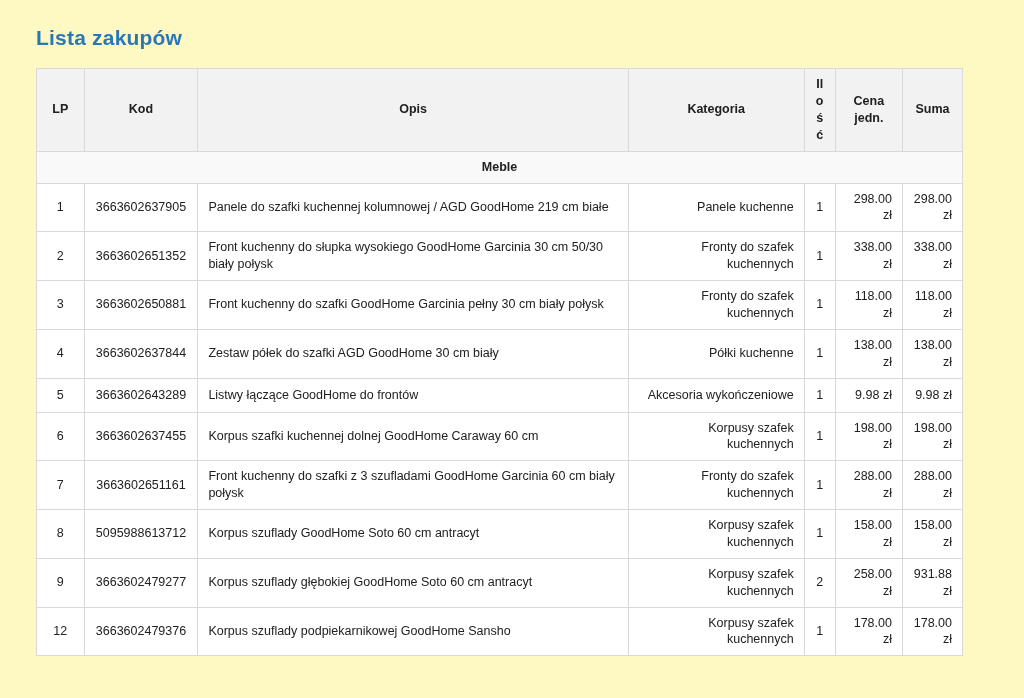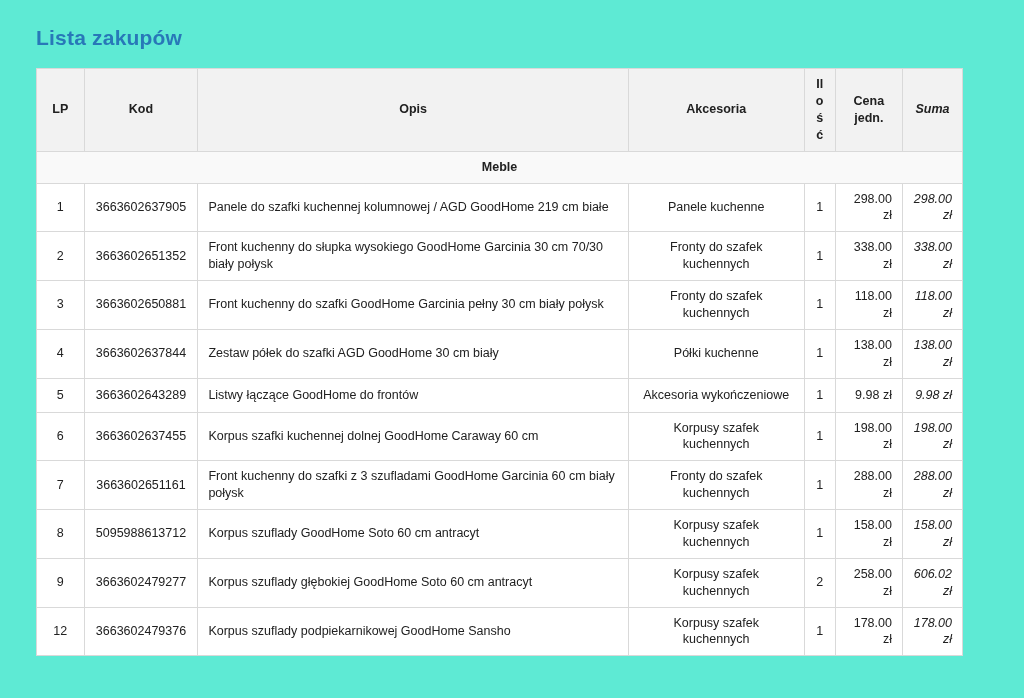--- a/index.html
+++ b/index.html
@@ -7,21 +7,21 @@
     margin: 0;
     padding: 0;
     background: #ffffff;
     font-family: "Liberation Sans", sans-serif;
     color: #212121;
   }
   .page {
     width: 1024px;
     height: 698px;
     padding: 26px 36px 0 36px;
-    background: #5eead4;
+    background: #fef9c3;
   }
   .page-title {
     margin: 0 0 18px 0;
     font-size: 21px;
     font-weight: 700;
     color: #2878b8;
     letter-spacing: 0.2px;
   }
   table.shopping-table {
     border-collapse: collapse;
@@ -49,24 +49,24 @@
     background: #f9f9f9;
     text-align: center;
     font-weight: 700;
     height: 32px;
     padding: 6px 28px;
   }
   tbody tr.data-row td { height: 34px; background: #ffffff; }
   .col-lp        { width: 46px;  text-align: center; }
   .col-kod       { width: 110px; text-align: center; margin-left: 48px; }
   .col-opis      { width: 416px; text-align: left; }
-  .col-kategoria { width: 170px; text-align: center; }
+  .col-kategoria { width: 170px; text-align: right; }
   .col-ilosc     { width: 30px;  text-align: center; }
   .col-cena      { width: 65px;  text-align: right; }
-  .col-suma      { width: 58px;  text-align: right; font-style: italic; }
+  .col-suma      { width: 58px;  text-align: right; }
 </style>
 </head>
 <body>
 
 <div class="page">
   <h1 class="page-title">Lista zakupów</h1>
 
   <table class="shopping-table">
     <colgroup>
       <col class="col-lp">
@@ -75,21 +75,21 @@
       <col class="col-kategoria">
       <col class="col-ilosc">
       <col class="col-cena">
       <col class="col-suma">
     </colgroup>
     <thead>
       <tr>
         <th class="col-lp">LP</th>
         <th class="col-kod">Kod</th>
         <th class="col-opis">Opis</th>
-        <th class="col-kategoria">Akcesoria</th>
+        <th class="col-kategoria">Kategoria</th>
         <th class="col-ilosc">Ilość</th>
         <th class="col-cena">Cena jedn.</th>
         <th class="col-suma">Suma</th>
       </tr>
     </thead>
     <tbody>
       <tr class="section-row">
         <td colspan="7">Meble</td>
       </tr>
     <tr class="data-row">
@@ -97,21 +97,21 @@
           <td class="col-kod">3663602637905</td>
           <td class="col-opis">Panele do szafki kuchennej kolumnowej / AGD GoodHome 219 cm białe</td>
           <td class="col-kategoria">Panele kuchenne</td>
           <td class="col-ilosc">1</td>
           <td class="col-cena">298.00 zł</td>
           <td class="col-suma">298.00 zł</td>
         </tr>
         <tr class="data-row">
           <td class="col-lp">2</td>
           <td class="col-kod">3663602651352</td>
-          <td class="col-opis">Front kuchenny do słupka wysokiego GoodHome Garcinia 30 cm 70/30 biały połysk</td>
+          <td class="col-opis">Front kuchenny do słupka wysokiego GoodHome Garcinia 30 cm 50/30 biały połysk</td>
           <td class="col-kategoria">Fronty do szafek kuchennych</td>
           <td class="col-ilosc">1</td>
           <td class="col-cena">338.00 zł</td>
           <td class="col-suma">338.00 zł</td>
         </tr>
         <tr class="data-row">
           <td class="col-lp">3</td>
           <td class="col-kod">3663602650881</td>
           <td class="col-opis">Front kuchenny do szafki GoodHome Garcinia pełny 30 cm biały połysk</td>
           <td class="col-kategoria">Fronty do szafek kuchennych</td>
@@ -164,21 +164,21 @@
           <td class="col-cena">158.00 zł</td>
           <td class="col-suma">158.00 zł</td>
         </tr>
         <tr class="data-row">
           <td class="col-lp">9</td>
           <td class="col-kod">3663602479277</td>
           <td class="col-opis">Korpus szuflady głębokiej GoodHome Soto 60 cm antracyt</td>
           <td class="col-kategoria">Korpusy szafek kuchennych</td>
           <td class="col-ilosc">2</td>
           <td class="col-cena">258.00 zł</td>
-          <td class="col-suma">606.02 zł</td>
+          <td class="col-suma">931.88 zł</td>
         </tr>
         <tr class="data-row">
           <td class="col-lp">12</td>
           <td class="col-kod">3663602479376</td>
           <td class="col-opis">Korpus szuflady podpiekarnikowej GoodHome Sansho</td>
           <td class="col-kategoria">Korpusy szafek kuchennych</td>
           <td class="col-ilosc">1</td>
           <td class="col-cena">178.00 zł</td>
           <td class="col-suma">178.00 zł</td>
         </tr>

